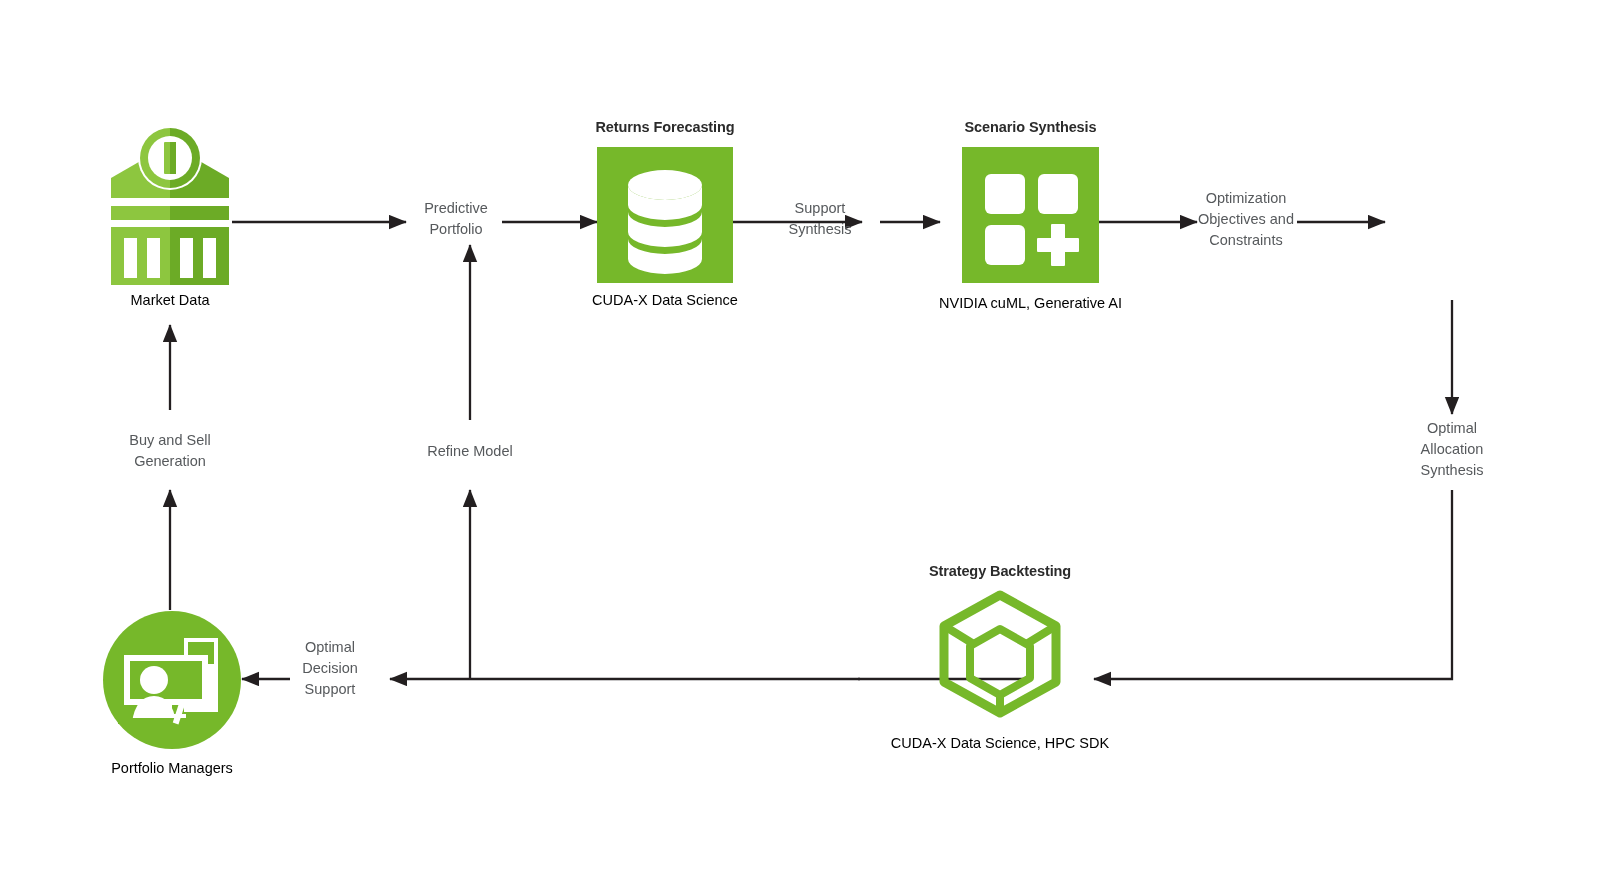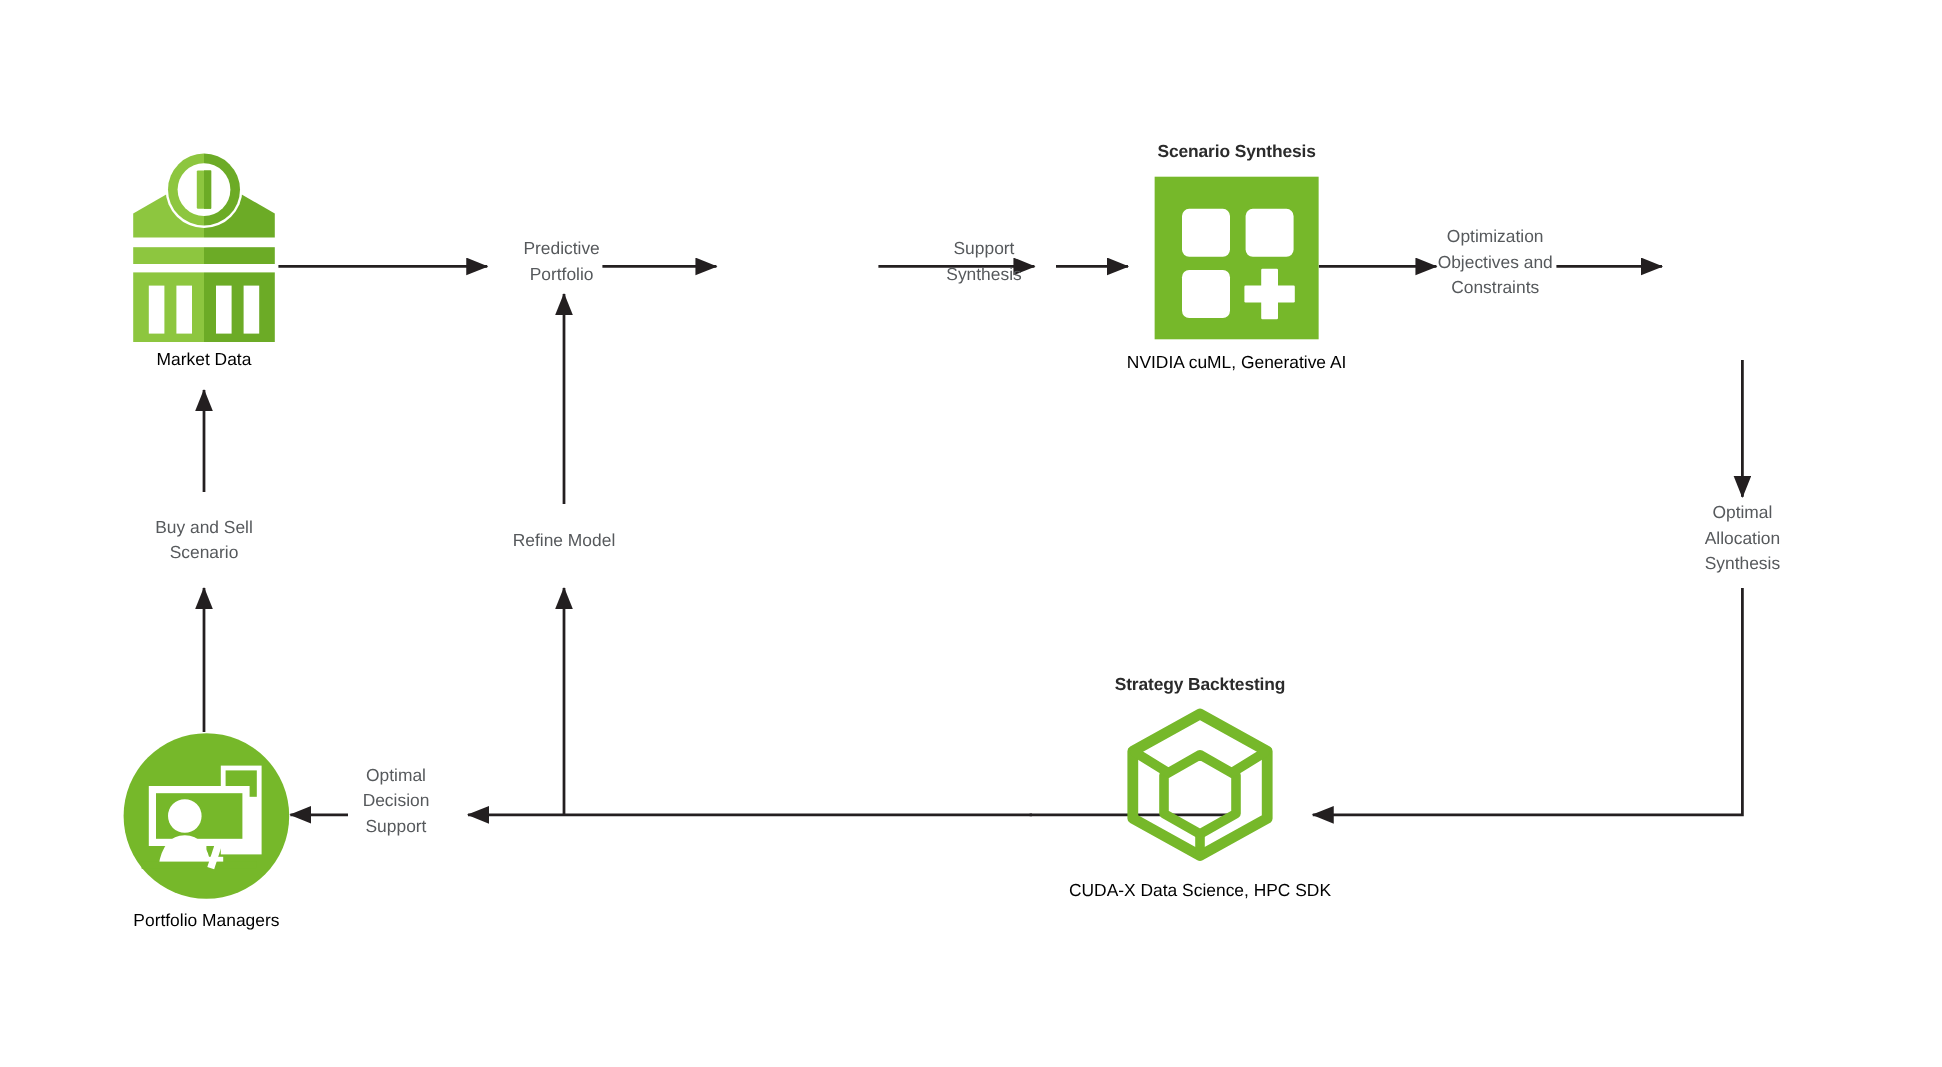--- a/index.html
+++ b/index.html
@@ -80,20 +80,33 @@
       <circle cx="65" cy="38" r="32" fill="#ffffff"></circle>
       <path d="M65,8 a30,30 0 0,0 0,60 z" fill="#8dc63f"></path>
       <path d="M65,8 a30,30 0 0,1 0,60 z" fill="#6cab26"></path>
       <circle cx="65" cy="38" r="22" fill="#ffffff"></circle>
       <rect x="59" y="22" width="12" height="32" rx="1" fill="#8dc63f"></rect>
       <rect x="65" y="22" width="6" height="32" fill="#6cab26"></rect>
     </svg>
     <div class="node-caption" style="left:-35px;top:172px;width:200px;">Market Data</div>
   </div>
 
+  <div class="node" style="left:597px;top:120px;width:136px;height:180px;">
+    <div class="node-title" style="left:-50px;top:-1px;width:236px;">Returns Forecasting</div>
+    <svg class="icon-box" style="left:0;top:27px;" width="136" height="136" viewBox="0 0 136 136">
+      <rect x="0" y="0" width="136" height="136" fill="#76b82a"></rect>
+      <g fill="#ffffff">
+        <ellipse cx="68" cy="38" rx="37" ry="15"></ellipse>
+        <path d="M31,38 v20 a37,15 0 0,0 74,0 v-20 a37,15 0 0,1 -74,0 z"></path>
+        <path d="M31,65 v20 a37,15 0 0,0 74,0 v-20 a37,15 0 0,1 -74,0 z"></path>
+        <path d="M31,92 v20 a37,15 0 0,0 74,0 v-20 a37,15 0 0,1 -74,0 z"></path>
+      </g>
+    </svg>
+    <div class="node-caption" style="left:-60px;top:172px;width:256px;">CUDA-X Data Science</div>
+  </div>
 
   <div class="node" style="left:962px;top:120px;width:137px;height:180px;">
     <div class="node-title" style="left:-50px;top:-1px;width:237px;">Scenario Synthesis</div>
     <svg class="icon-box" style="left:0;top:27px;" width="137" height="136" viewBox="0 0 137 136">
       <rect x="0" y="0" width="137" height="136" fill="#76b82a"></rect>
       <g fill="#ffffff">
         <rect x="23" y="27" width="40" height="40" rx="6"></rect>
         <rect x="76" y="27" width="40" height="40" rx="6"></rect>
         <rect x="23" y="78" width="40" height="40" rx="6"></rect>
         <rect x="89" y="77" width="14" height="42" rx="1"></rect>
@@ -140,21 +153,21 @@
 
         <path d="M30,112 q4,-26 22,-26 q18,0 22,26 z"></path>
 
         <rect x="16" y="108" width="96" height="6" fill="#76b82a"></rect>
         <rect x="74" y="92" width="6" height="22" transform="rotate(18 77 103)"></rect>
       </g>
     </svg>
     <div class="node-caption" style="left:-45px;top:150px;width:230px;">Portfolio Managers</div>
   </div>
 
-  <div class="edge-label" style="left:398px;top:198px;width:140px;">
+  <div class="edge-label" style="left:386px;top:198px;width:140px;">
     <div>Predictive</div>
     <div>Portfolio</div>
   </div>
 
   <div class="edge-label" style="left:752px;top:198px;width:136px;">
     <div>Support</div>
     <div>Synthesis</div>
   </div>
 
   <div class="edge-label" style="left:1181px;top:188px;width:130px;">
@@ -170,20 +183,20 @@
   </div>
 
   <div class="edge-label" style="left:278px;top:637px;width:104px;">
     <div>Optimal</div>
     <div>Decision</div>
     <div>Support</div>
   </div>
 
   <div class="edge-label" style="left:100px;top:430px;width:140px;">
     <div>Buy and Sell</div>
-    <div>Scenario</div>
+    <div>Generation</div>
   </div>
 
   <div class="edge-label" style="left:400px;top:441px;width:140px;">
     <div>Refine Model</div>
   </div>
 
 </div>
 
 </body></html>

